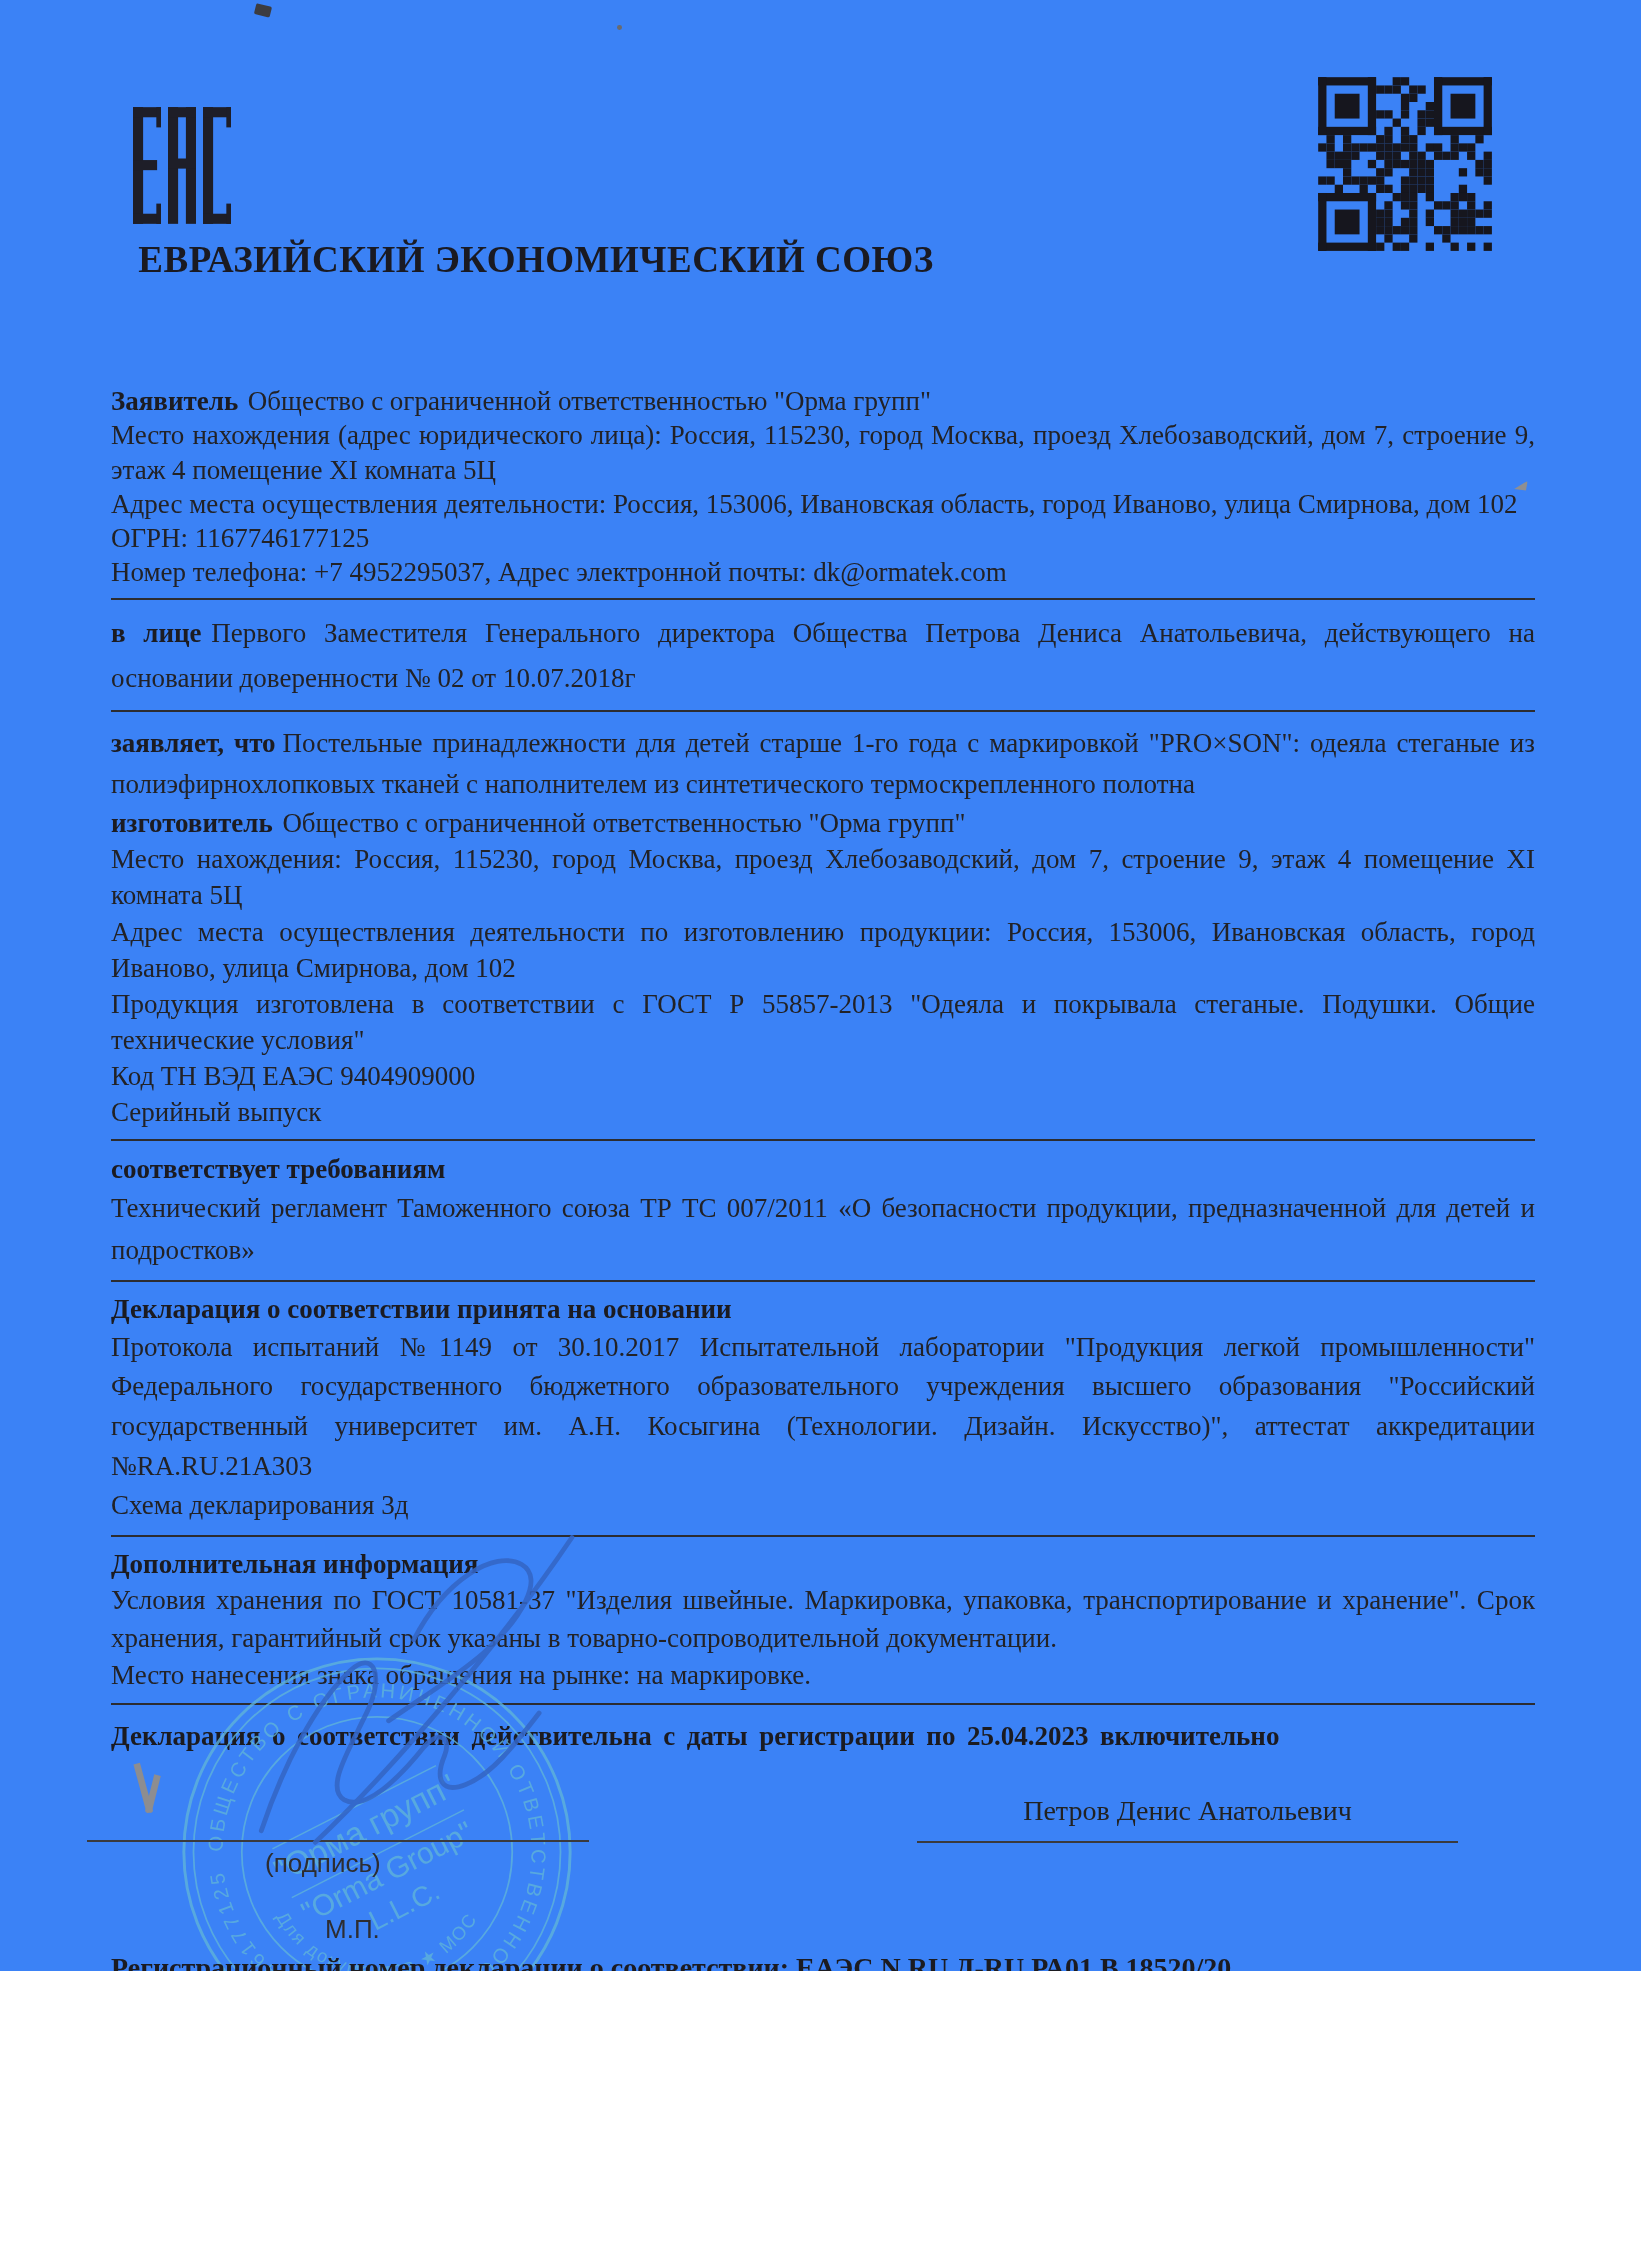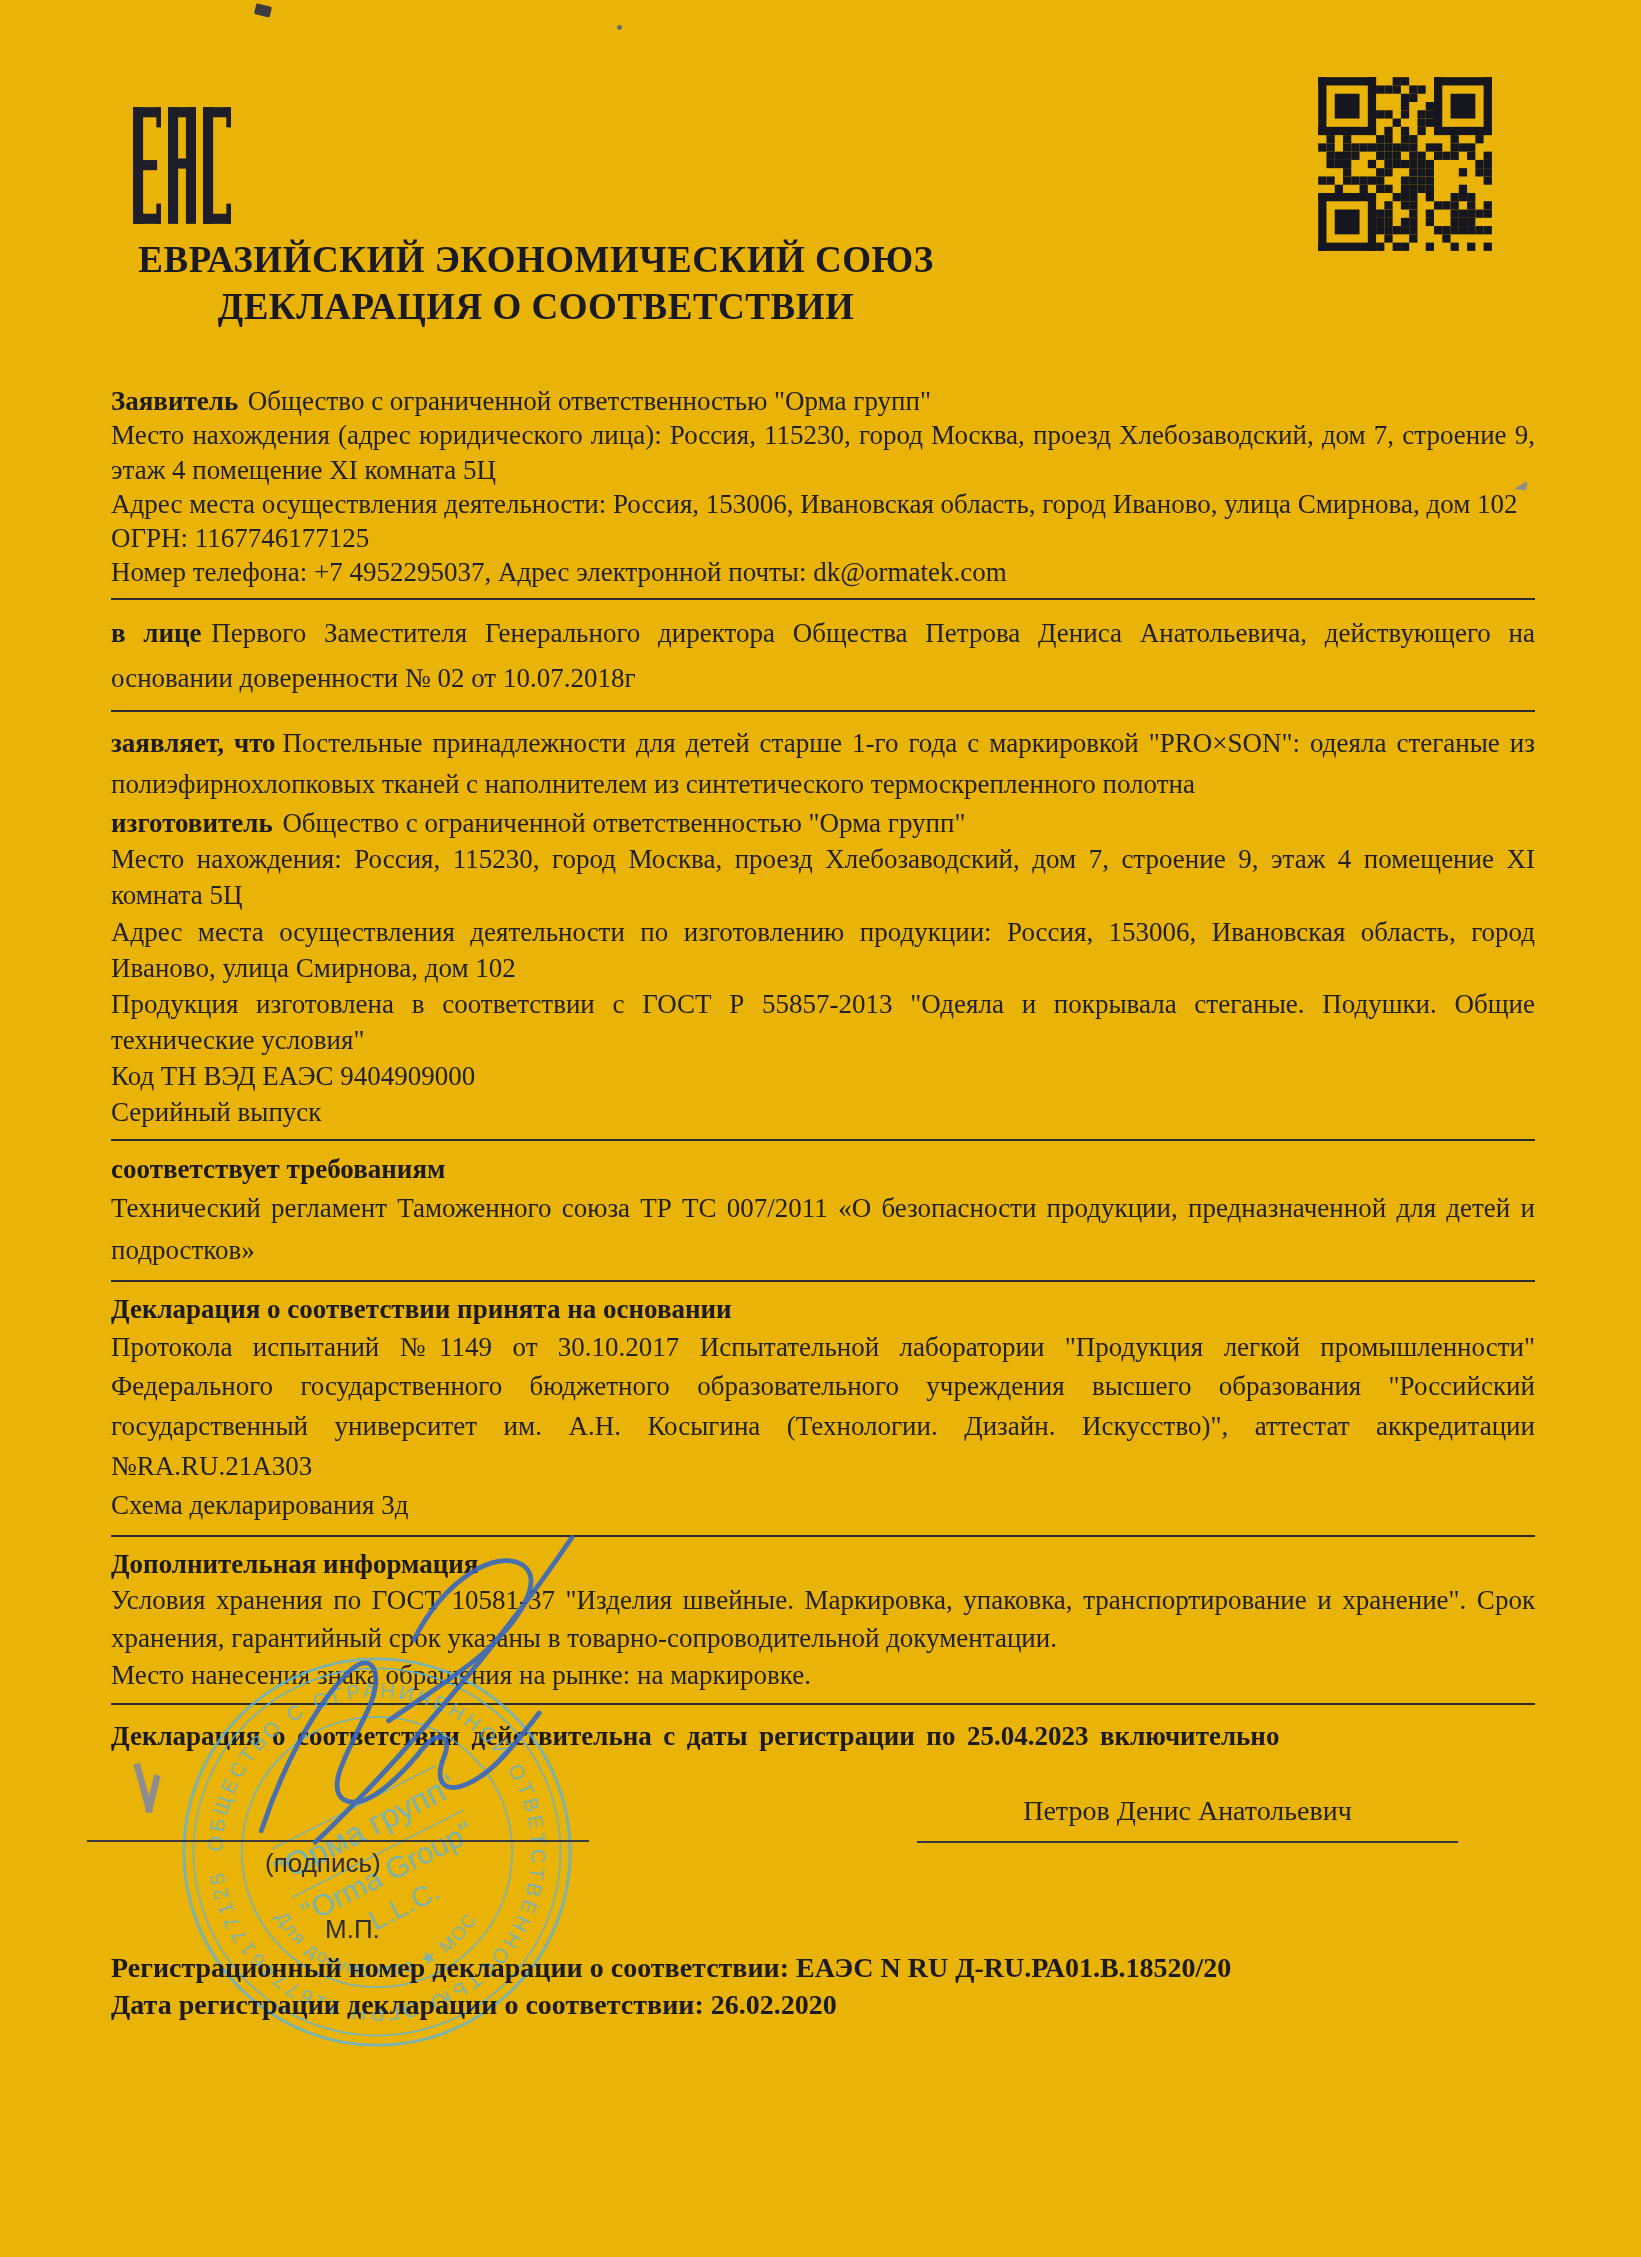--- a/index.html
+++ b/index.html
@@ -1,19 +1,19 @@
 <!DOCTYPE html>
 <html><head>
 <meta charset="utf-8">
 <style>
   html,body{margin:0;padding:0;}
   .page{
     position:relative;
-    width:1641px;height:2257px;
-    background:#eab308;
+    width:1641px;height:1971px;
+    background:#3b82f6;
     overflow:hidden;
     font-family:"Liberation Serif","DejaVu Serif",serif;
     color:#222226;
   }
   
   .eac-logo{position:absolute;left:133px;top:100px;width:98px;height:131px;}
   .qr{position:absolute;left:1309px;top:68px;width:193px;height:193px;}
   .title{
     position:absolute;left:111px;top:236px;width:850px;
     text-align:center;font-weight:bold;font-size:37px;line-height:1.28;
@@ -277,21 +277,20 @@
       <rect x="91" y="190" width="9" height="9" fill="#16161e"></rect>
       <rect x="100" y="190" width="9" height="9" fill="#16161e"></rect>
       <rect x="127" y="190" width="9" height="9" fill="#16161e"></rect>
       <rect x="154" y="190" width="9" height="9" fill="#16161e"></rect>
       <rect x="172" y="190" width="9" height="9" fill="#16161e"></rect>
       <rect x="190" y="190" width="9" height="9" fill="#16161e"></rect>
     </svg>
 
   <div class="title">
     <div>ЕВРАЗИЙСКИЙ ЭКОНОМИЧЕСКИЙ СОЮЗ</div>
-    <div>ДЕКЛАРАЦИЯ О СООТВЕТСТВИИ</div>
   </div>
 
   <div class="content">
 
     <div class="block-applicant">
       <p><span class="lead">Заявитель</span><span>Общество с ограниченной ответственностью "Орма групп"</span></p>
       <p>Место нахождения (адрес юридического лица): Россия, 115230, город Москва, проезд Хлебозаводский, дом 7, строение 9, этаж 4 помещение XI комната 5Ц</p>
       <p>Адрес места осуществления деятельности: Россия, 153006, Ивановская область, город Иваново, улица Смирнова, дом 102</p>
       <p>ОГРН: 1167746177125</p>
       <p>Номер телефона: +7 4952295037, Адрес электронной почты: dk@ormatek.com</p>

